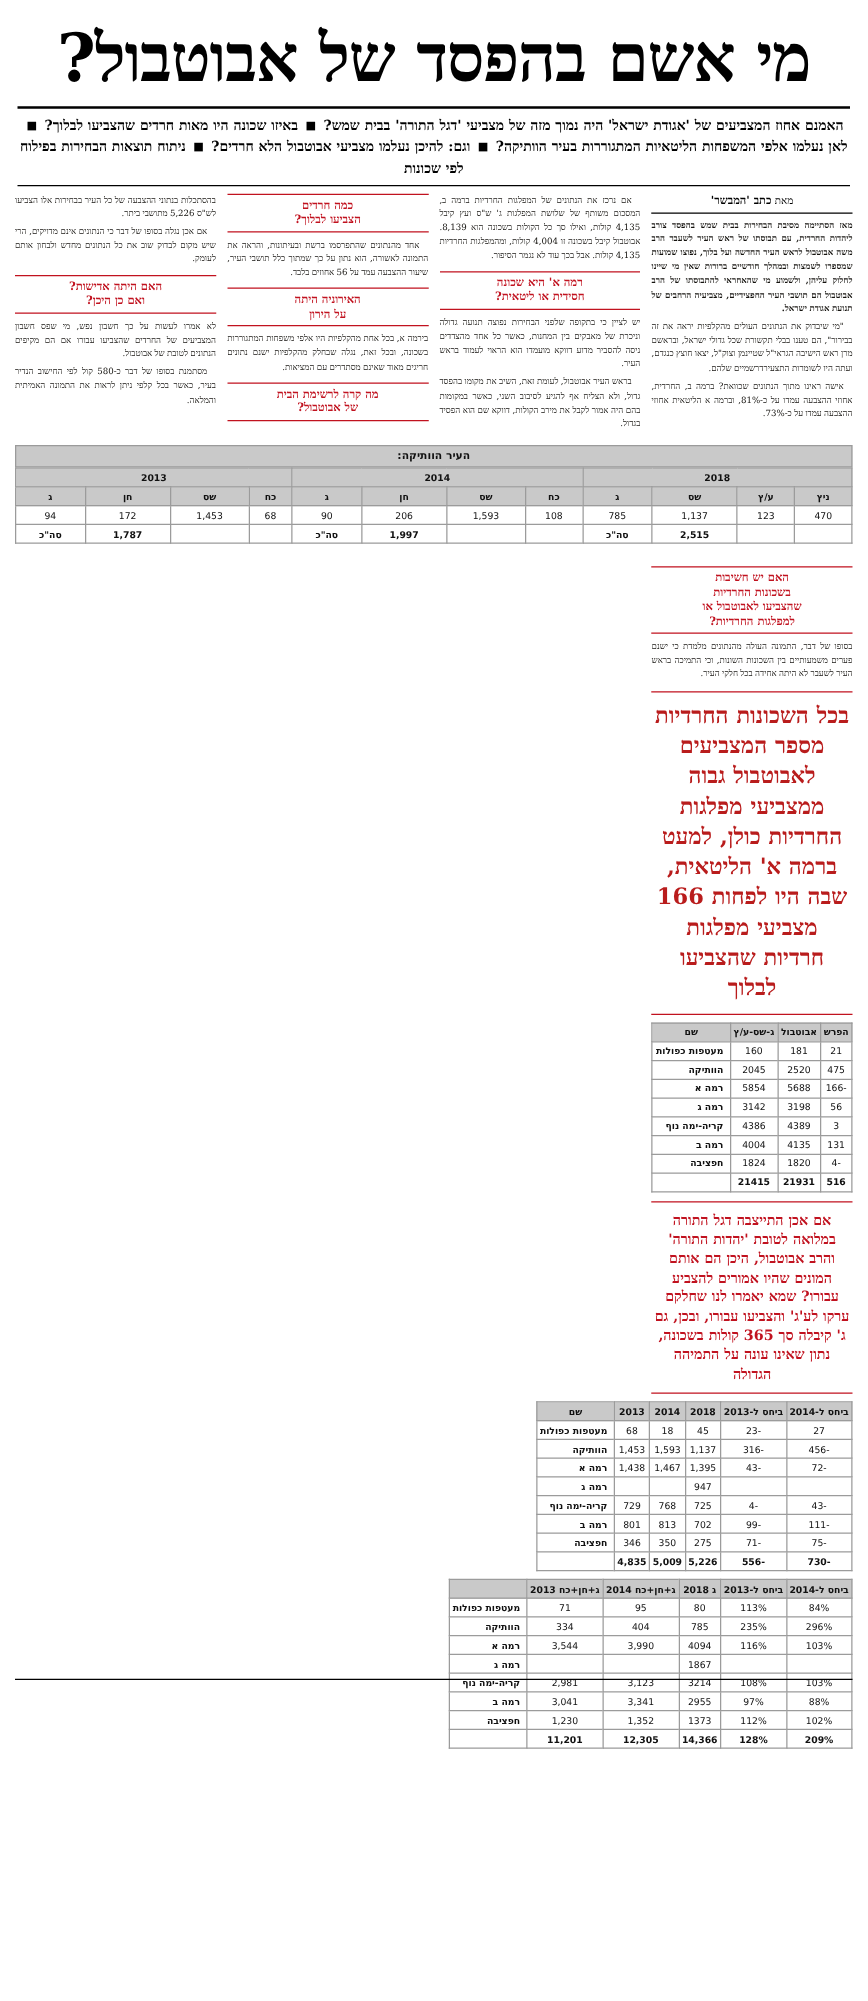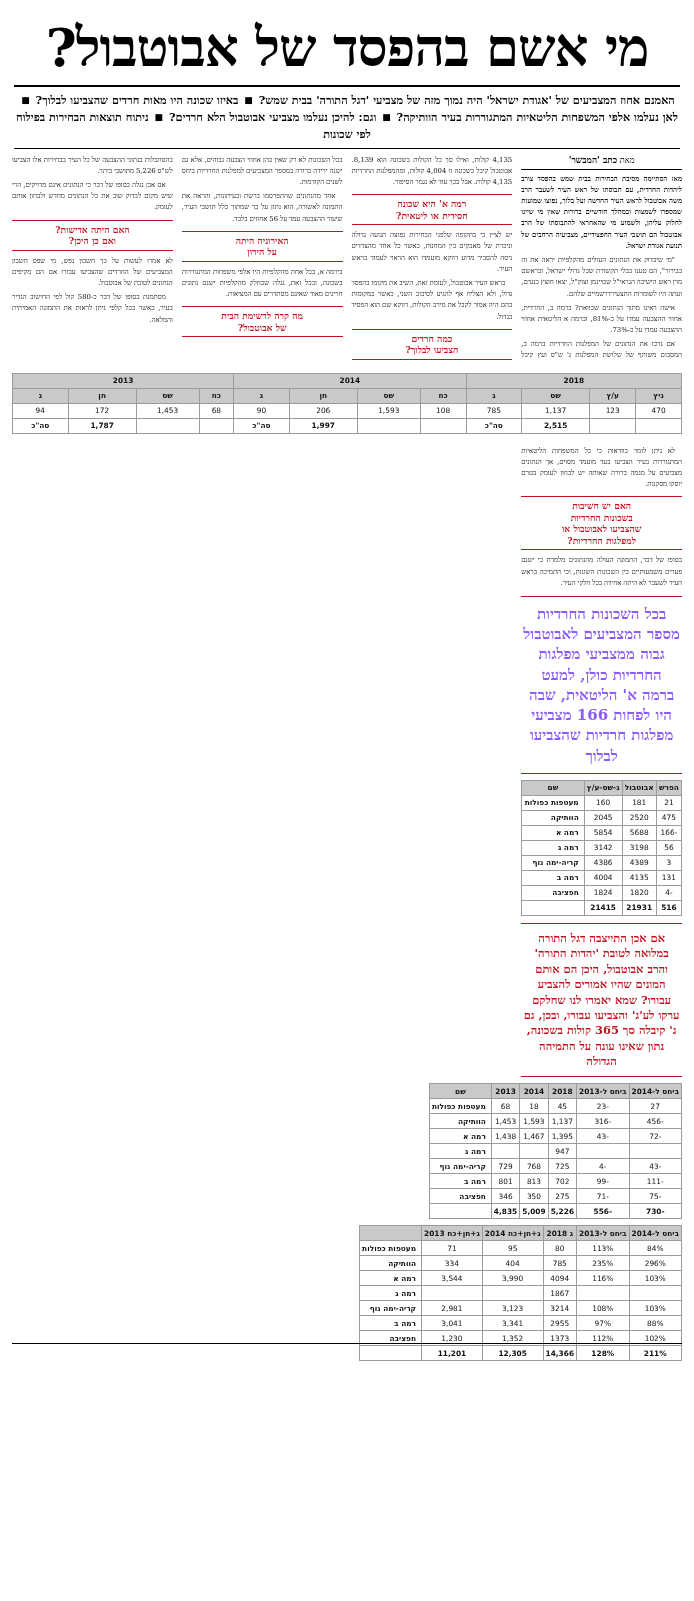--- a/index.html
+++ b/index.html
@@ -51,23 +51,23 @@
     font-family:"DejaVu Serif","Liberation Serif",serif;
     color:#c1121f;font-weight:bold;text-align:center;
     font-size:9.2px;line-height:1.25;
     border-top:1.6px solid #c1121f;border-bottom:1.6px solid #c1121f;
     padding:3px 1px;margin:6px 0 5px 0;
     break-inside:avoid;
   }
   
   .pull{
     font-family:"DejaVu Serif","Liberation Serif",serif;
-    font-weight:bold;text-align:center;font-size:15px;line-height:1.35;
+    font-weight:bold;text-align:center;font-size:18px;line-height:1.35;
     border-top:1.6px solid #c1121f;border-bottom:1.6px solid #c1121f;
-    padding:7px 2px;margin:7px 0 6px 0;color:#8b5cf6;break-inside:avoid;
+    padding:7px 2px;margin:7px 0 6px 0;color:#b91c1c;break-inside:avoid;
   }
   .pull.red{color:#c1121f;font-size:11.4px;}
 
   
   table.tbl{
     border-collapse:collapse;width:100%;
     font-family:"DejaVu Sans","Liberation Sans",sans-serif;
     font-size:7.4px;background:#fff;break-inside:avoid;margin:5px 0 5px 0;
   }
   table.tbl th,table.tbl td{
@@ -143,21 +143,20 @@
       </div>
 
       <p class="t noind">יש לציין כי בתקופה שלפני הבחירות נפוצה תנועה גדולה וניכרת של מאבקים בין המחנות, כאשר כל אחד מהצדדים ניסה להסביר מדוע דווקא מועמדו הוא הראוי לעמוד בראש העיר.</p>
       <p class="t">בראש העיר אבוטבול, לעומת זאת, השיב את מקומו בהפסד גדול, ולא הצליח אף להגיע לסיבוב השני, כאשר במקומות בהם היה אמור לקבל את מירב הקולות, דווקא שם הוא הפסיד בגדול.</p>
 
       <div class="subhead">
         <div>כמה חרדים</div>
         <div>הצביעו לבלוך?</div>
       </div>
 
-      <p class="t noind">בכל השכונות לא רק שאין בהן אחוזי הצבעה גבוהים, אלא גם ישנה ירידה ברורה במספר המצביעים למפלגות החרדיות ביחס לשנים הקודמות.</p>
       <p class="t">אחד מהנתונים שהתפרסמו ברשת ובעיתונות, והראה את התמונה לאשורה, הוא נתון על כך שמתוך כלל תושבי העיר, שיעור ההצבעה עמד על 56 אחוזים בלבד.</p>
 
       <div class="subhead">
         <div>האירוניה היתה</div>
         <div>על הירון</div>
       </div>
 
       <p class="t noind">בירמה א, בכל אחת מהקלפיות היו אלפי משפחות המתגוררות בשכונה, ובכל זאת, נגלה שבחלק מהקלפיות ישנם נתונים חריגים מאוד שאינם מסתדרים עם המציאות.</p>
 
       <div class="subhead">
@@ -171,20 +170,21 @@
       <div class="subhead">
         <div>האם היתה אדישות?</div>
         <div>ואם כן היכן?</div>
       </div>
 
       <p class="t noind">לא אמרו לעשות על כך חשבון נפש, מי שפס חשבון המצביעים של החרדים שהצביעו עבורו אם הם מקיפים הנתונים לטובת של אבוטבול.</p>
       <p class="t">מסתמנת בסופו של דבר כ-580 קול לפי החישוב הנדיר בעיר, כאשר בכל קלפי ניתן לראות את התמונה האמיתית והמלאה.</p>
 
       <div class="spanner">
         <table class="tbl">
+          <caption>העיר הוותיקה:</caption>
           <thead>
             <tr>
               <th colspan="4">2018</th>
               <th colspan="4">2014</th>
               <th colspan="4">2013</th>
             </tr>
             <tr>
               <th>ניץ</th>
               <th>ע/ץ</th>
               <th>שס</th>
@@ -225,21 +225,20 @@
               <td>סה"כ</td>
               <td></td>
               <td></td>
               <td>1,787</td>
               <td>סה"כ</td>
             </tr>
           </tbody>
         </table>
       </div>
 
-      <p class="t">לא ניתן לומר בוודאות כי כל המשפחות הליטאיות המתגוררות בעיר הצביעו בעד מועמד מסוים, אך הנתונים מצביעים על מגמה ברורה שאותה יש לבחון לעומק בטרם יוסקו מסקנות.</p>
 
       <div class="subhead">
         <div>האם יש חשיבות</div>
         <div>בשכונות החרדיות</div>
         <div>שהצביעו לאבוטבול או</div>
         <div>למפלגות החרדיות?</div>
       </div>
 
       <p class="t noind">בסופו של דבר, התמונה העולה מהנתונים מלמדת כי ישנם פערים משמעותיים בין השכונות השונות, וכי התמיכה בראש העיר לשעבר לא היתה אחידה בכל חלקי העיר.</p>
 
@@ -454,21 +453,21 @@
               </tr>
               <tr>
                 <td>102%</td>
                 <td>112%</td>
                 <td>1373</td>
                 <td>1,352</td>
                 <td>1,230</td>
                 <td class="name">חפציבה</td>
               </tr>
               <tr class="tot">
-                <td>211%</td>
+                <td>209%</td>
                 <td>128%</td>
                 <td>14,366</td>
                 <td>12,305</td>
                 <td>11,201</td>
                 <td class="name"></td>
               </tr>
             </tbody>
         </table>
       </div>
 

